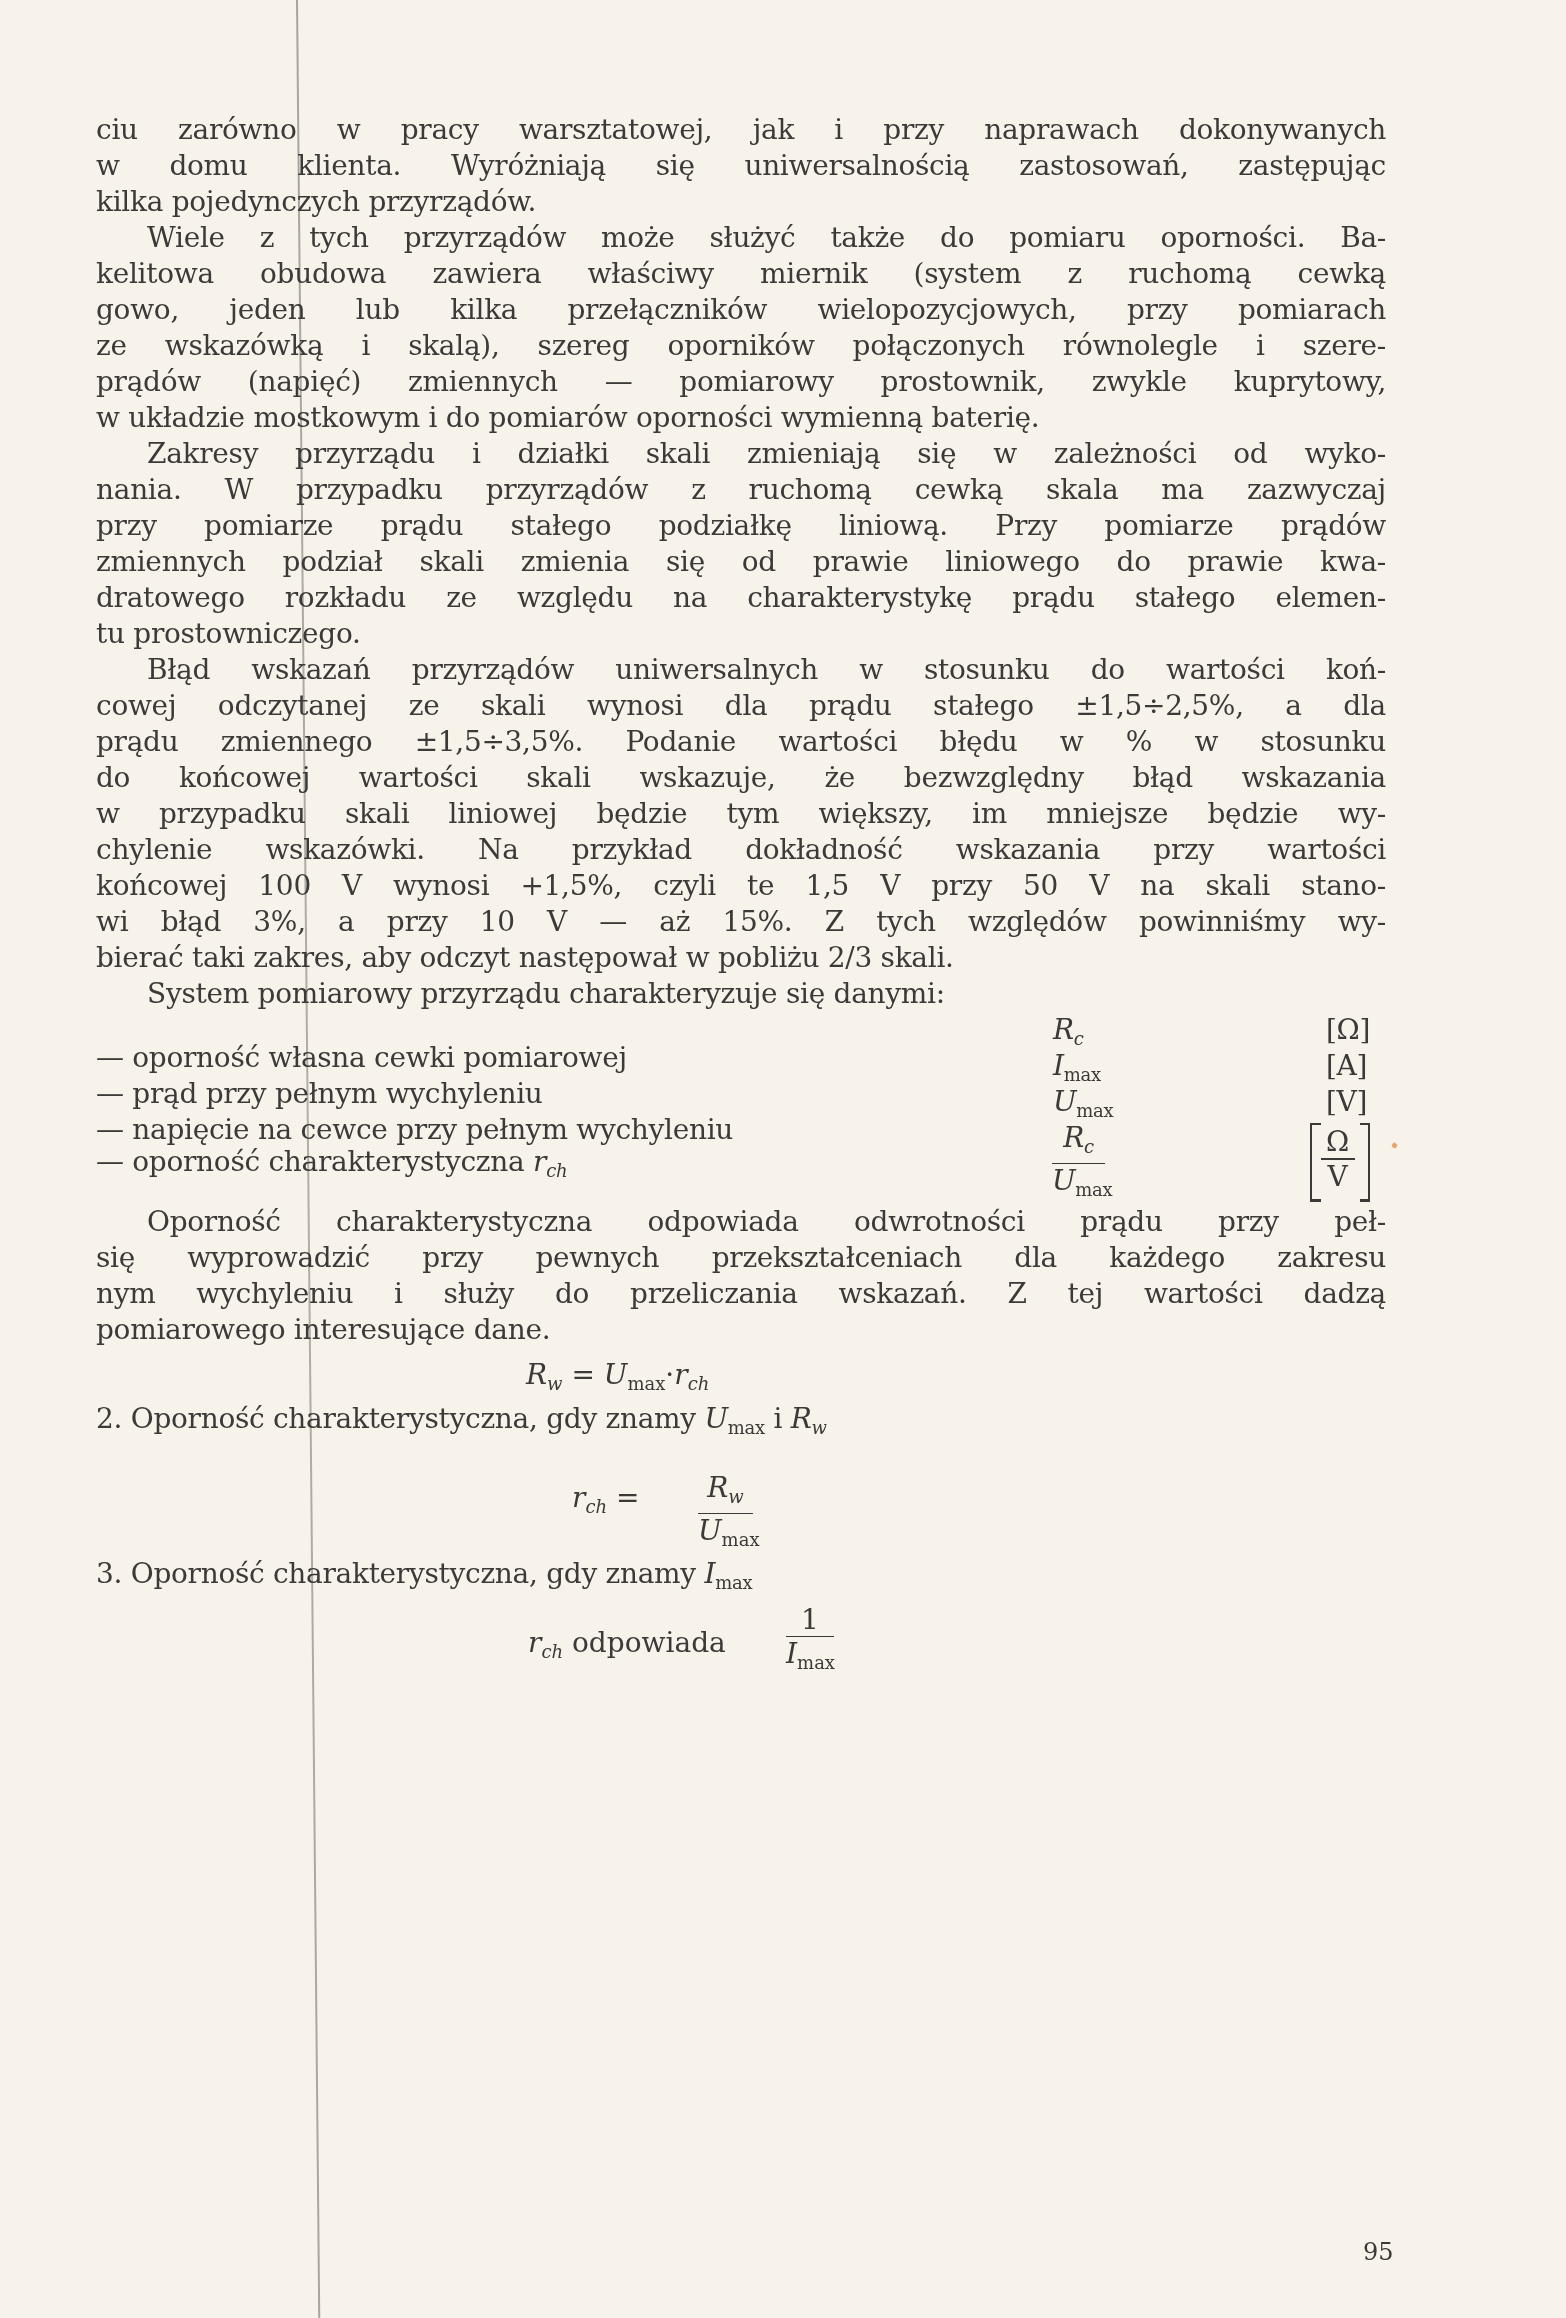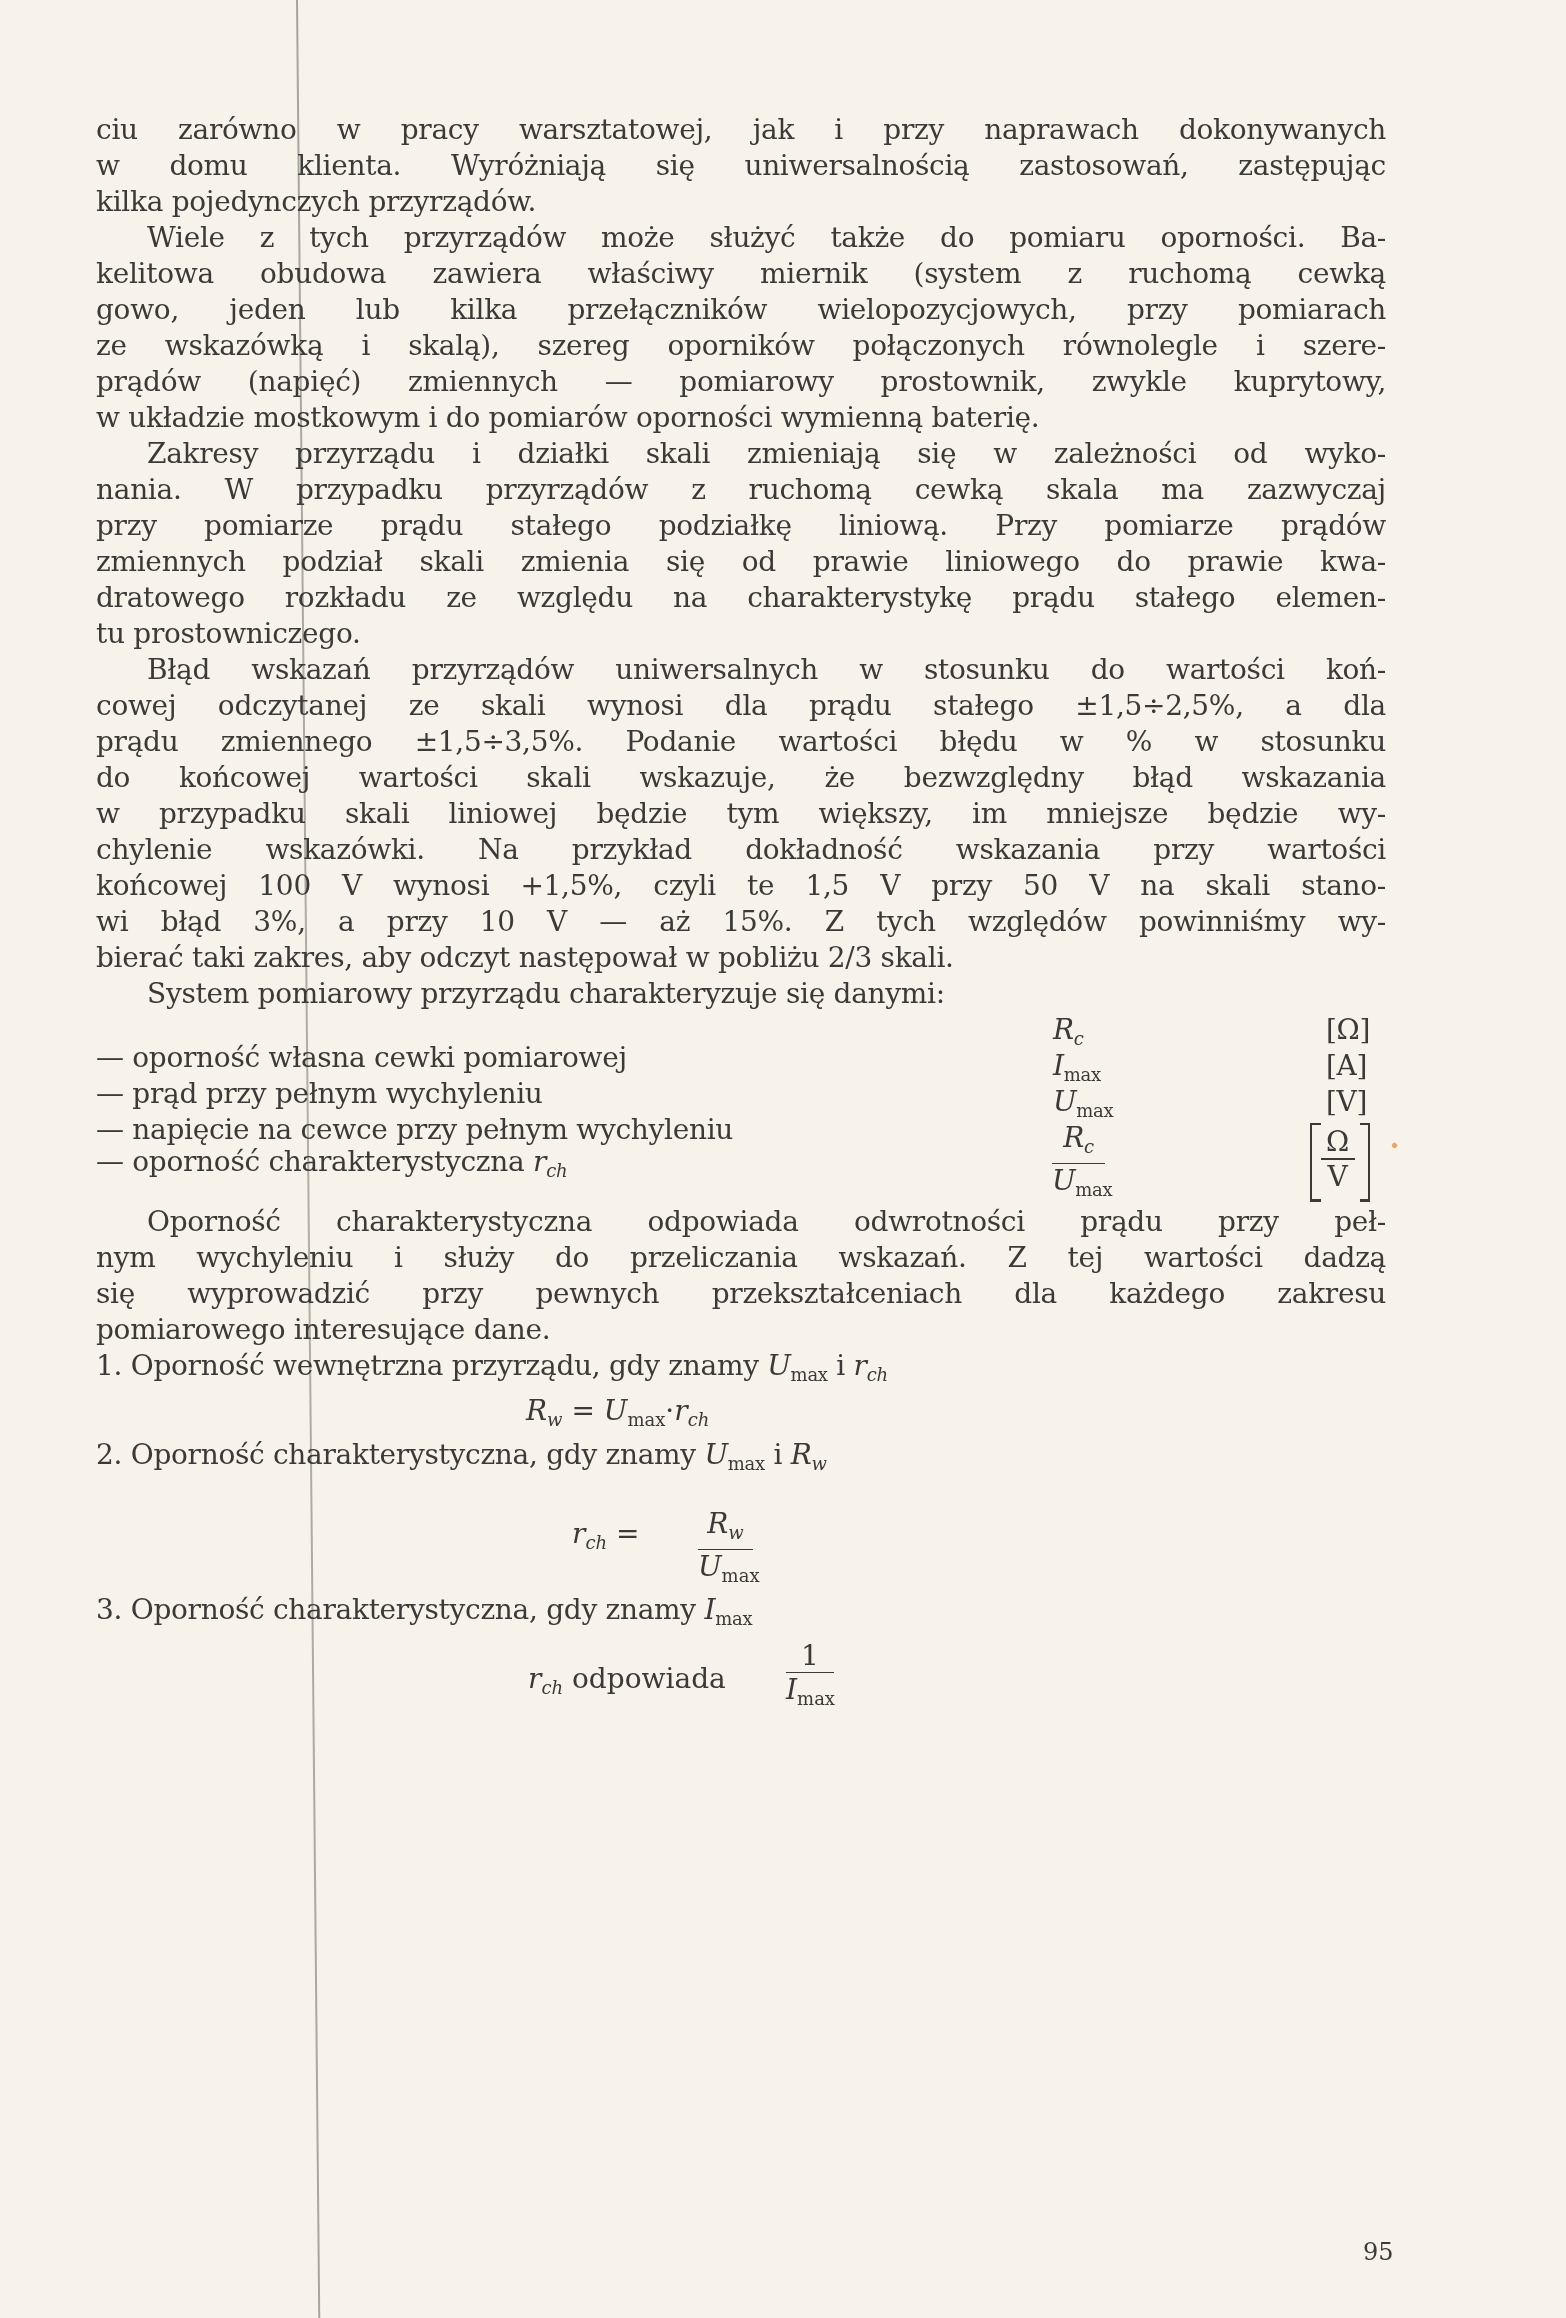--- a/index.html
+++ b/index.html
@@ -128,29 +128,26 @@
           <span class="num">Ω</span>
           <span class="bar"></span>
           <span class="den">V</span>
         </span>
       </span>
     </div>
   </div>
 
   <div style="margin-top:1.7px;">
     <div class="line indent">Oporność charakterystyczna odpowiada odwrotności prądu przy peł-</div>
+    <div class="line">się wyprowadzić przy pewnych przekształceniach dla każdego zakresu</div>
     <div class="line">nym wychyleniu i służy do przeliczania wskazań. Z tej wartości dadzą</div>
-    <div class="line">się wyprowadzić przy pewnych przekształceniach dla każdego zakresu</div>
     <div class="line last">pomiarowego interesujące dane.</div>
   </div>
 
   <div>
-    <div class="line last" style="text-align:left;">
-      <span>1.</span><span> Oporność wewnętrzna przyrządu, gdy znamy </span><span class="it">U</span><span class="sub">max</span><span> i </span><span class="it">r</span><span class="sub it">ch</span>
-    </div>
     <div class="formula" style="height:53px; line-height:53px; padding-left:430px;">
       <span class="it">R</span><span class="sub it">w</span><span> = </span><span class="it">U</span><span class="sub">max</span><span>·</span><span class="it">r</span><span class="sub it">ch</span>
     </div>
   </div>
 
   <div>
     <div class="line last" style="text-align:left;">
       <span>2.</span><span> Oporność charakterystyczna, gdy znamy </span><span class="it">U</span><span class="sub">max</span><span> i </span><span class="it">R</span><span class="sub it">w</span>
     </div>
     <div class="formula" style="height:119px;">

